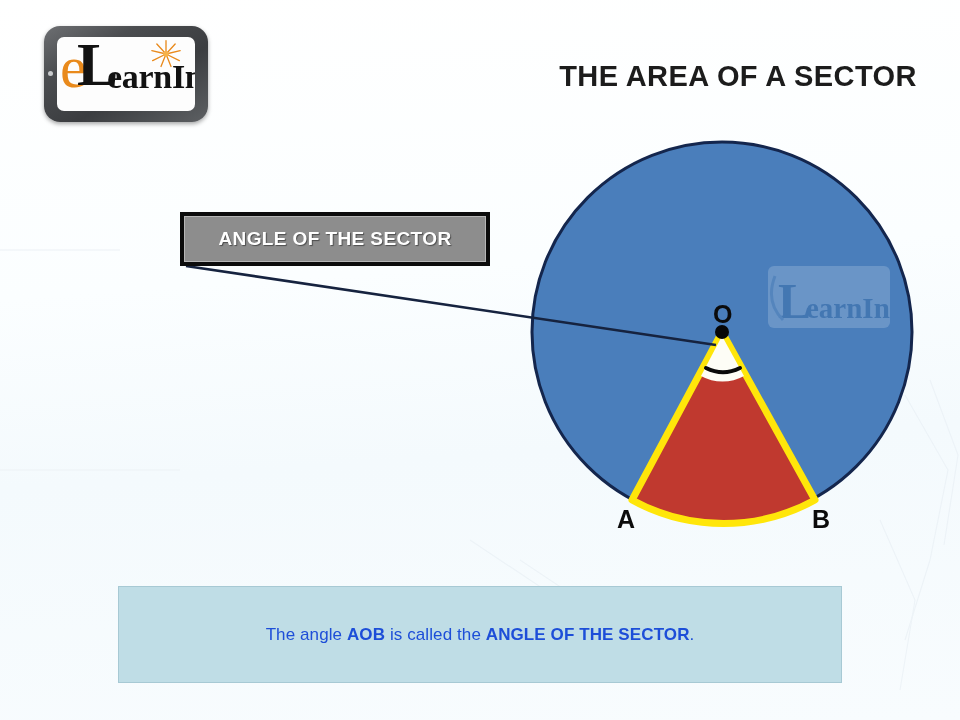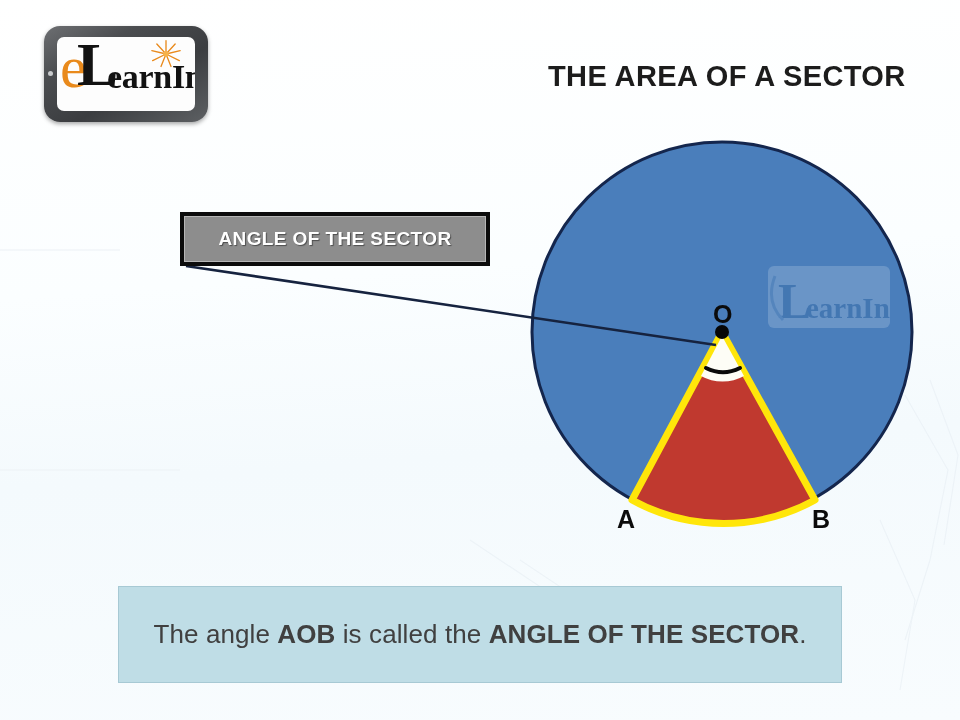--- a/index.html
+++ b/index.html
@@ -59,21 +59,21 @@
     font-family:"Liberation Serif", serif;
     font-size:34px; line-height:34px; font-weight:700; color:#121212;
     letter-spacing:-.3px;
   }
   .logo-burst { position:absolute; right:12px; top:2px; width:34px; height:30px; }
 
   
   #title {
     position:absolute; left:548px; top:60px; width:380px;
     font-size:29px; font-weight:700; color:#1c1c1c;
-    letter-spacing:.4px; white-space:nowrap;
+    letter-spacing:.4px; white-space:nowrap;text-align:center;
   }
 
   
   #figure { position:absolute; left:0; top:0; width:960px; height:720px; }
 
   
   #callout {
     position:absolute; left:180px; top:212px; width:310px; height:54px;
     background:#8d8d8d;
     border:4px solid #0c0c0c;
@@ -89,21 +89,21 @@
   
   #explain {
     position:absolute; left:118px; top:586px; width:724px; height:97px;
     background:#bfdde6;
     border:1px solid #a7c9d4;
     display:flex; flex-direction:column;
     align-items:center; justify-content:center;
     gap:6px;
   }
   .explain-line {
-    font-size:26px; color:#404040; letter-spacing:.1px; white-space:nowrap;
+    font-size:17px; color:#1d4ed8; letter-spacing:.1px; white-space:nowrap;
   }
   .explain-line b { font-weight:700; }
 
   
   .pt-label {
     position:absolute; font-size:25px; font-weight:700; color:#0b0b0b;
   }
   #label-O { left:713px; top:300px; }
   #label-A { left:617px; top:505px; }
   #label-B { left:812px; top:505px; }

